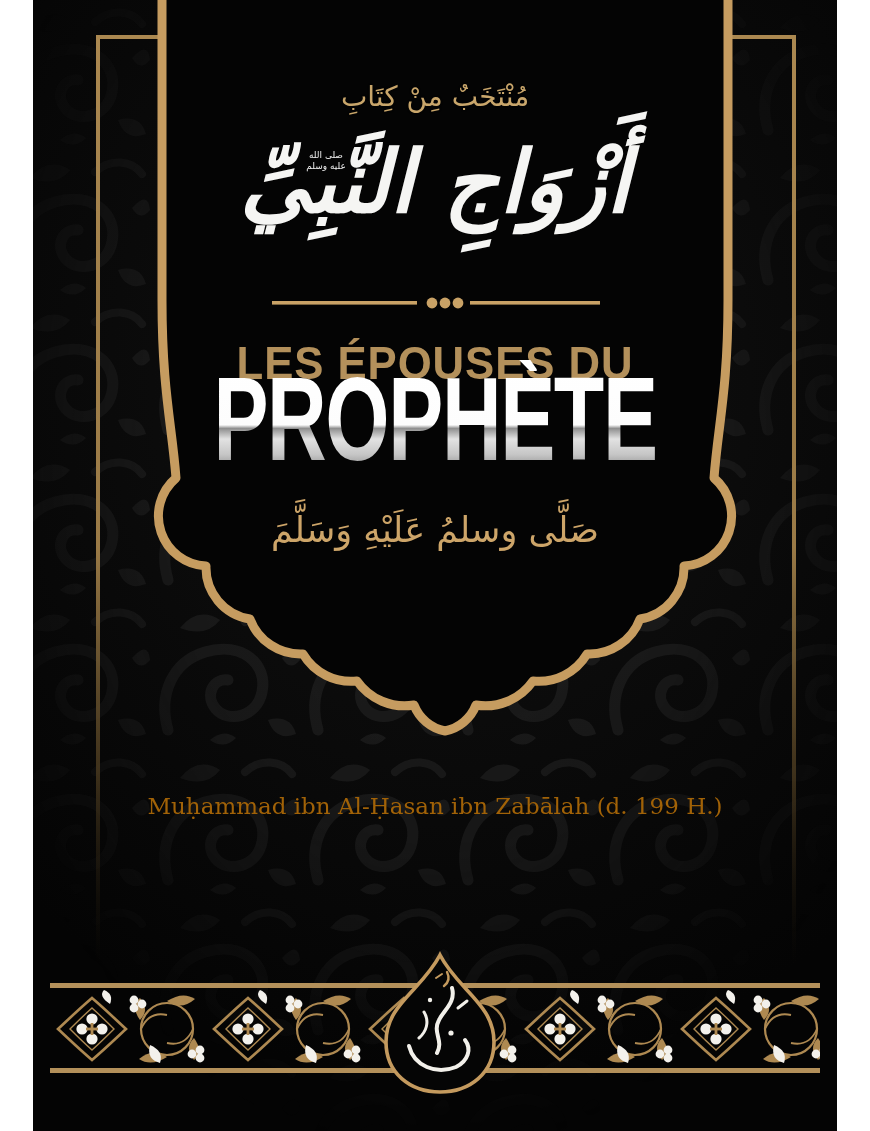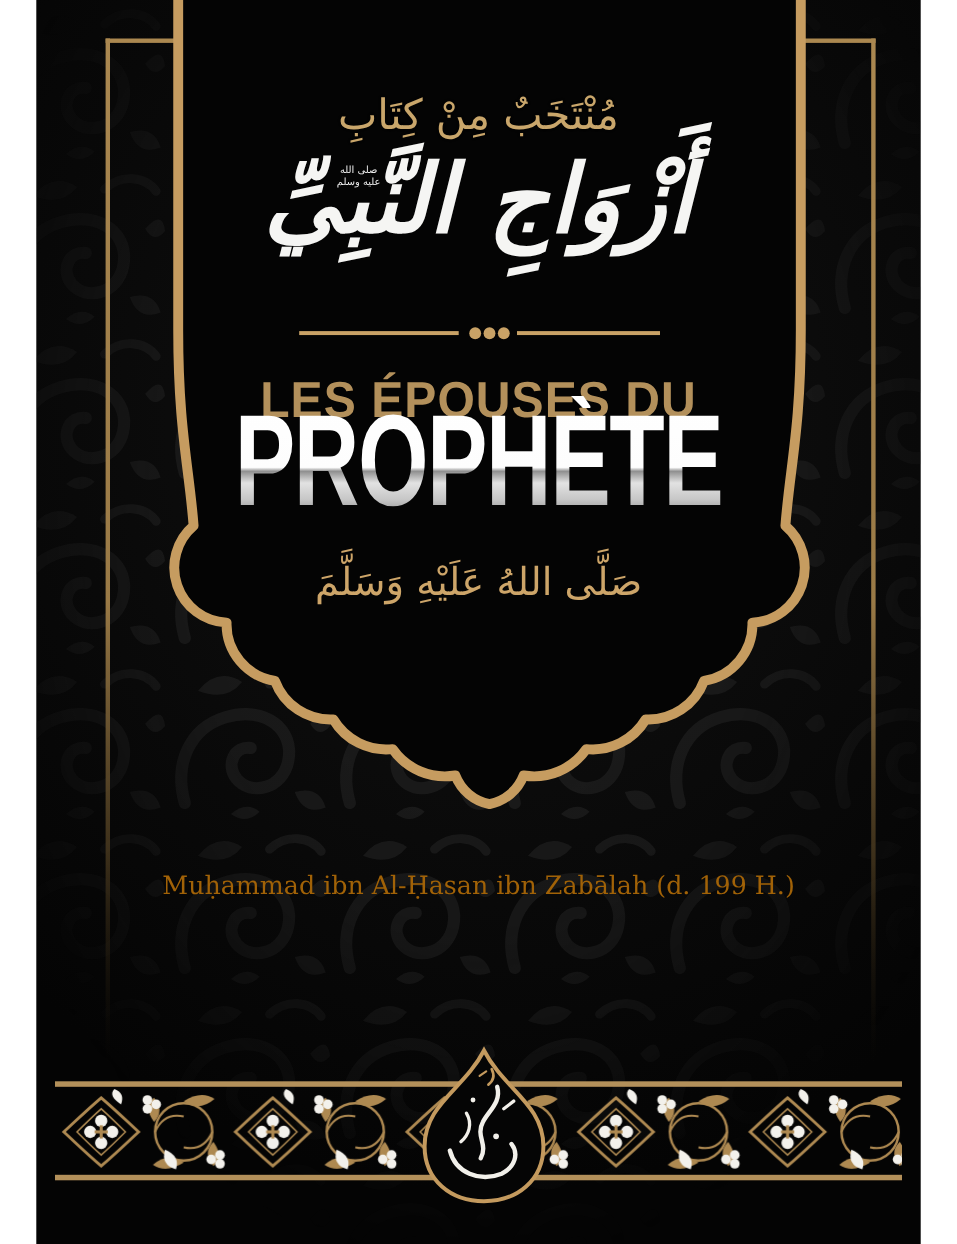--- a/index.html
+++ b/index.html
@@ -2,21 +2,21 @@
 <html><head>
 <meta charset="utf-8">
 <style>
   html,body{margin:0;padding:0;background:#ffffff;}
   body{width:870px;height:1131px;position:relative;overflow:hidden;}
   .abs{position:absolute;}
   .cover-bg{left:33px;top:0;width:804px;height:1131px;
     background:radial-gradient(ellipse 620px 700px at 52% 34%, #121212 0%, #0a0a0a 55%, #040404 100%);}
   .txt{left:33px;width:804px;text-align:center;}
   .arabic{direction:rtl;font-family:"DejaVu Sans",sans-serif;}
-  .kicker{top:76px;font-size:38px;line-height:1.5;color:#c9a66b;
+  .kicker{top:76px;font-size:28px;line-height:1.5;color:#c9a66b;
     text-shadow:0 0 2px rgba(0,0,0,.6);}
   .big-callig{top:118px;font-size:86px;line-height:1.5;color:#f5f5f3;font-weight:bold;font-style:italic;}
   .honorific-mini{left:301px;top:150px;width:50px;font-size:9px;line-height:1.25;
     color:#eeeeee;text-align:center;font-family:"DejaVu Sans",sans-serif;direction:rtl;}
   .title1{top:336px;font-family:"Liberation Sans",sans-serif;font-weight:bold;
     font-size:46px;letter-spacing:1px;color:#b3905b;transform:scaleX(.95);transform-origin:50% 50%;}
   .title2{top:360px;font-family:"Liberation Sans",sans-serif;font-weight:bold;
     font-size:118px;line-height:1;letter-spacing:-2px;transform:scaleX(.70);transform-origin:50% 50%;
     background:linear-gradient(180deg,#ffffff 0%,#fdfdfd 55%,#8f8f8f 58%,#e2e2e2 67%,#c6c6c6 80%,#6e6e6e 100%);
     -webkit-background-clip:text;background-clip:text;color:transparent;}
@@ -162,17 +162,17 @@
 <div class="abs txt arabic kicker" dir="rtl" lang="ar">مُنْتَخَبٌ مِنْ كِتَابِ</div>
 
 <div class="abs txt arabic big-callig" dir="rtl" lang="ar">أَزْوَاجِ النَّبِيِّ</div>
 
 <div class="abs honorific-mini" dir="rtl" lang="ar">صلى الله عليه وسلم</div>
 
 <div class="abs txt title1">LES ÉPOUSES DU</div>
 
 <div class="abs txt title2">PROPHÈTE</div>
 
-<div class="abs txt arabic salutation" dir="rtl" lang="ar">صَلَّى اللهُ عَلَيْهِ وَسَلَّمَ</div>
+<div class="abs txt arabic salutation" dir="rtl" lang="ar">صَلَّى وسلمُ عَلَيْهِ وَسَلَّمَ</div>
 
 <div class="abs txt credits">
   <div>Muḥammad ibn Al-Ḥasan ibn Zabālah (d. 199 H.)</div>
 </div>
 
 </body></html>

